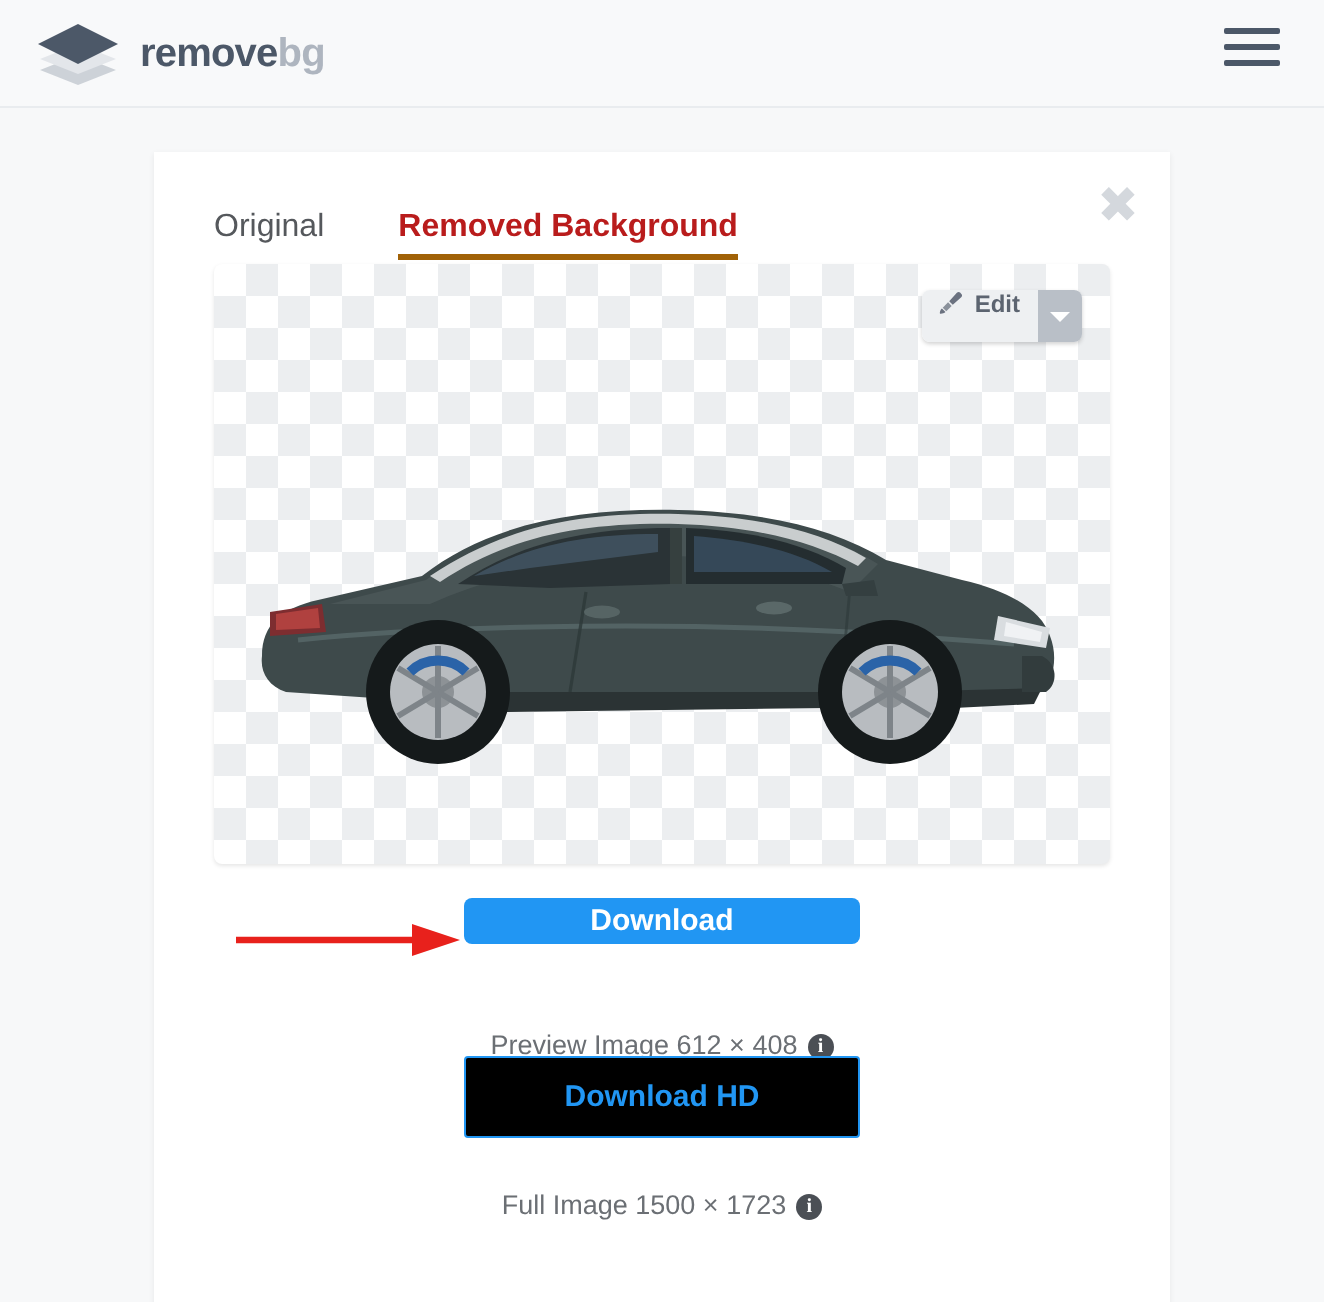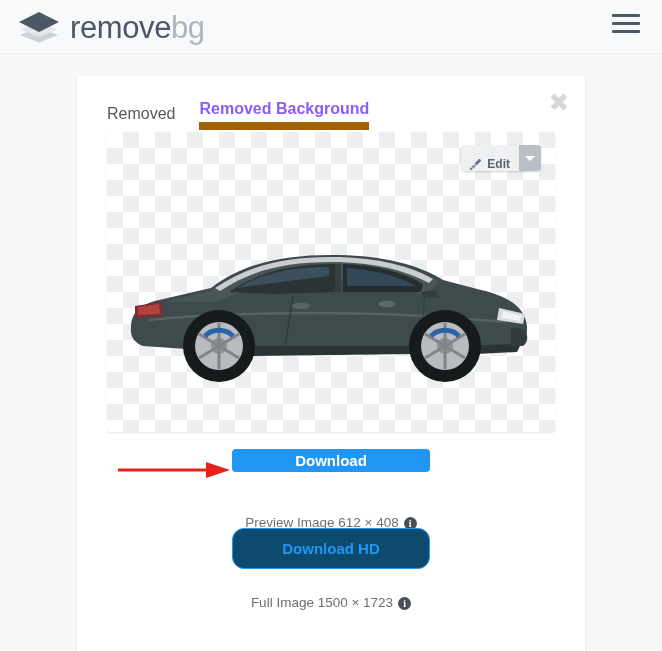--- a/index.html
+++ b/index.html
@@ -31,22 +31,22 @@
     display: flex;
     align-items: center;
     height: 38px;
   }
   .logo-mark {
     width: 42px; height: 34px;
     margin-right: 10px;
     display: block;
   }
   .brand-text {
-    font-size: 31px;
-    font-weight: normal;
+    font-size: 20px;
+    font-weight: bold;
     letter-spacing: -0.4px;
     line-height: 1;
     white-space: nowrap;
   }
   .brand-remove { color: #4c5868; }
   .brand-bg { color: #aeb5bf; }
 
   .hamburger {
     position: absolute;
     right: 22px; top: 14px;
@@ -96,24 +96,25 @@
   }
   .tab {
     font-size: 16px;
     color: #55585c;
     padding-bottom: 7px;
     margin-right: 24px;
     cursor: pointer;
     white-space: nowrap;
   }
   .tab.active {
-    color: #8b5cf6;
-    font-weight: bold;
-    border-bottom: 8px solid #a16207;
+    color: #b91c1c;
+    font-weight: bold;
+    border-bottom: 3px solid #a16207;
     padding-bottom: 4px;
+    margin-left: 13px;
   }
 
   
   .preview-wrap {
     position: absolute;
     left: 30px; top: 56px;
     width: 448px;
     height: 300px;
     border-radius: 4px;
     overflow: hidden;
@@ -139,21 +140,21 @@
     position: absolute;
     right: 14px; top: 13px;
     display: flex;
     height: 26px;
     border-radius: 4px;
     overflow: hidden;
     box-shadow: 0 1px 2px rgba(0,0,0,0.18);
   }
   .edit-main {
     display: flex;
-    align-items: flex-end;
+    align-items: flex-start;
     gap: 5px;
     background: #eef0f2;
     padding: 0 9px 0 8px;
     cursor: pointer;
   }
   .edit-label {
     font-size: 12px;
     font-weight: bold;
     color: #5c6470;
   }
@@ -186,23 +187,23 @@
     font-size: 15px;
     font-weight: bold;
     font-family: "Liberation Sans", sans-serif;
     cursor: pointer;
   }
   .dl-hd-btn {
     position: absolute;
     left: 155px; top: 452px;
     width: 198px;
     height: 41px;
-    background: #0c4a6e;
+    background: #000000;
     border: 1px solid #2196f3;
-    border-radius: 12px;
+    border-radius: 2px;
     color: #2196f3;
     font-size: 15px;
     font-weight: bold;
     font-family: "Liberation Sans", sans-serif;
     cursor: pointer;
     box-sizing: border-box;
   }
   .caption {
     position: absolute;
     width: 508px;
@@ -282,21 +283,21 @@
     <i></i>
   </div>
 
 </div>
 
 <div class="card">
 
   <div class="close-btn">✖</div>
 
   <div class="tabs">
-    <div class="tab">Removed</div>
+    <div class="tab">Original</div>
     <div class="tab active">Removed Background</div>
   </div>
 
   <div class="preview-wrap">
 
     <svg class="car-svg" viewBox="0 0 412 150" xmlns="http://www.w3.org/2000/svg">
 
       <path d="M6,92 C6,76 16,68 34,64 L86,52 C118,27 160,18 214,19 C258,20 292,28 318,44
                L356,54 C382,60 396,70 400,82 C404,92 402,104 396,110 L352,113
                C350,96 336,84 320,84 C304,84 290,96 288,113 L126,113

